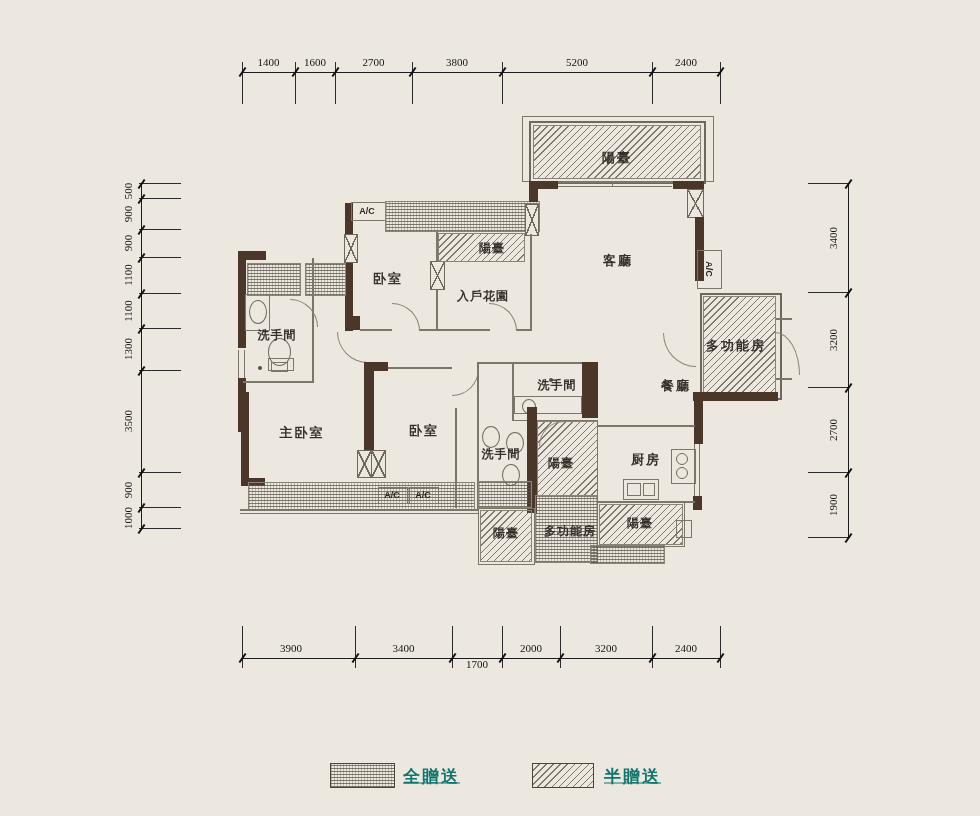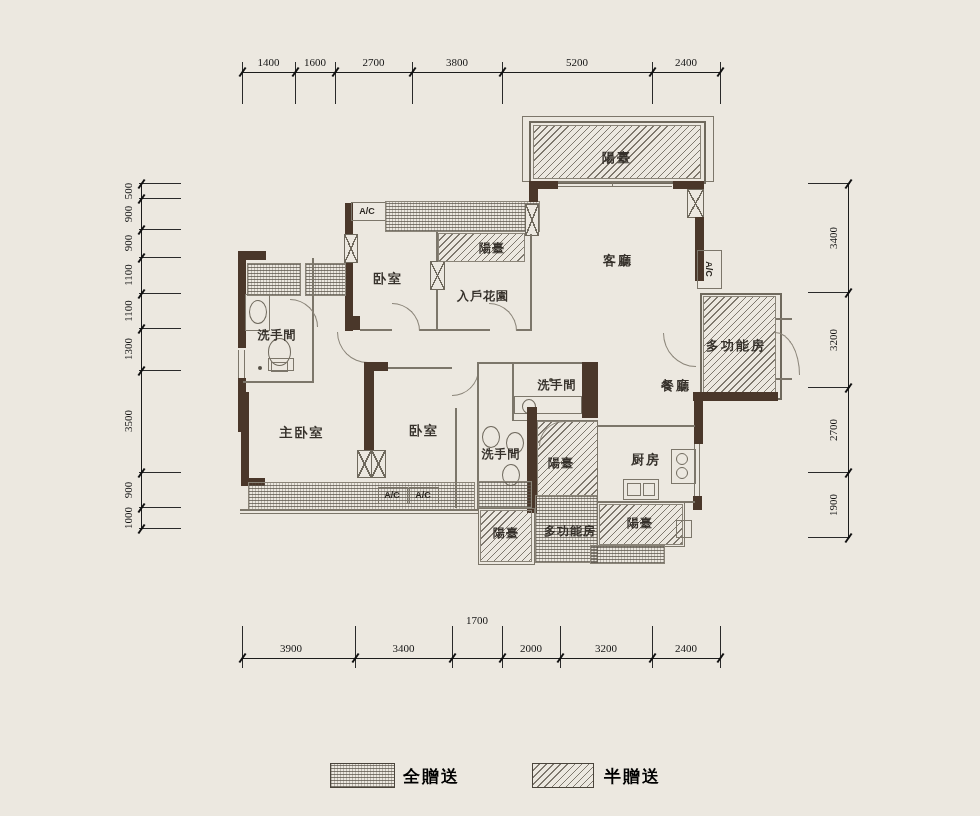--- a/index.html
+++ b/index.html
@@ -53,22 +53,22 @@
   }
   .aclabel.rot { transform:translate(-50%,-50%) rotate(90deg); }
   
   .dline { position:absolute; background:#1c1c1c; }
   .dext  { position:absolute; background:#2a2a2a; }
   .dslash{ position:absolute; width:11px; height:2px; background:#111; transform:rotate(-55deg); }
   .dnum  { position:absolute; font:11px "Liberation Serif", serif; color:#151515; white-space:nowrap; transform:translate(-50%,-100%); }
   .dnum.rot { transform:translate(-50%,-50%) rotate(-90deg); }
   
   .leglabel {
-    position:absolute; font:bold 17px "DejaVu Serif", serif; color:#000000;
-    letter-spacing:2px; white-space:nowrap; transform:translate(0,-50%);
+    position:absolute; font:bold 17px "DejaVu Serif", serif; color:#0f766e;
+    letter-spacing:2px; white-space:nowrap; transform:translate(0,-50%);text-decoration:underline;
   }
 </style>
 </head>
 <body>
 
 <div id="canvas">
 
   <div id="dims">
       <div class="dline" style="left:242px;top:72px;width:478px;height:1px"></div>
       <div class="dext" style="left:242px;top:62px;width:1px;height:42px"></div>
@@ -101,21 +101,21 @@
       <div class="dext" style="left:502px;top:626px;width:1px;height:42px"></div>
       <div class="dslash" style="left:497px;top:657px"></div>
       <div class="dext" style="left:560px;top:626px;width:1px;height:42px"></div>
       <div class="dslash" style="left:555px;top:657px"></div>
       <div class="dext" style="left:652px;top:626px;width:1px;height:42px"></div>
       <div class="dslash" style="left:647px;top:657px"></div>
       <div class="dext" style="left:720px;top:626px;width:1px;height:42px"></div>
       <div class="dslash" style="left:715px;top:657px"></div>
       <div class="dnum" style="left:291px;top:654px">3900</div>
       <div class="dnum" style="left:403.5px;top:654px">3400</div>
-      <div class="dnum" style="left:477px;top:626px">1700</div>
+      <div class="dnum" style="left:477px;top:670px">1700</div>
       <div class="dnum" style="left:531px;top:654px">2000</div>
       <div class="dnum" style="left:606px;top:654px">3200</div>
       <div class="dnum" style="left:686px;top:654px">2400</div>
       <div class="dline" style="left:141px;top:183px;width:1px;height:345px"></div>
       <div class="dext" style="left:139px;top:183px;width:42px;height:1px"></div>
       <div class="dslash" style="left:136px;top:183px"></div>
       <div class="dext" style="left:139px;top:198px;width:42px;height:1px"></div>
       <div class="dslash" style="left:136px;top:198px"></div>
       <div class="dext" style="left:139px;top:229px;width:42px;height:1px"></div>
       <div class="dslash" style="left:136px;top:229px"></div>

